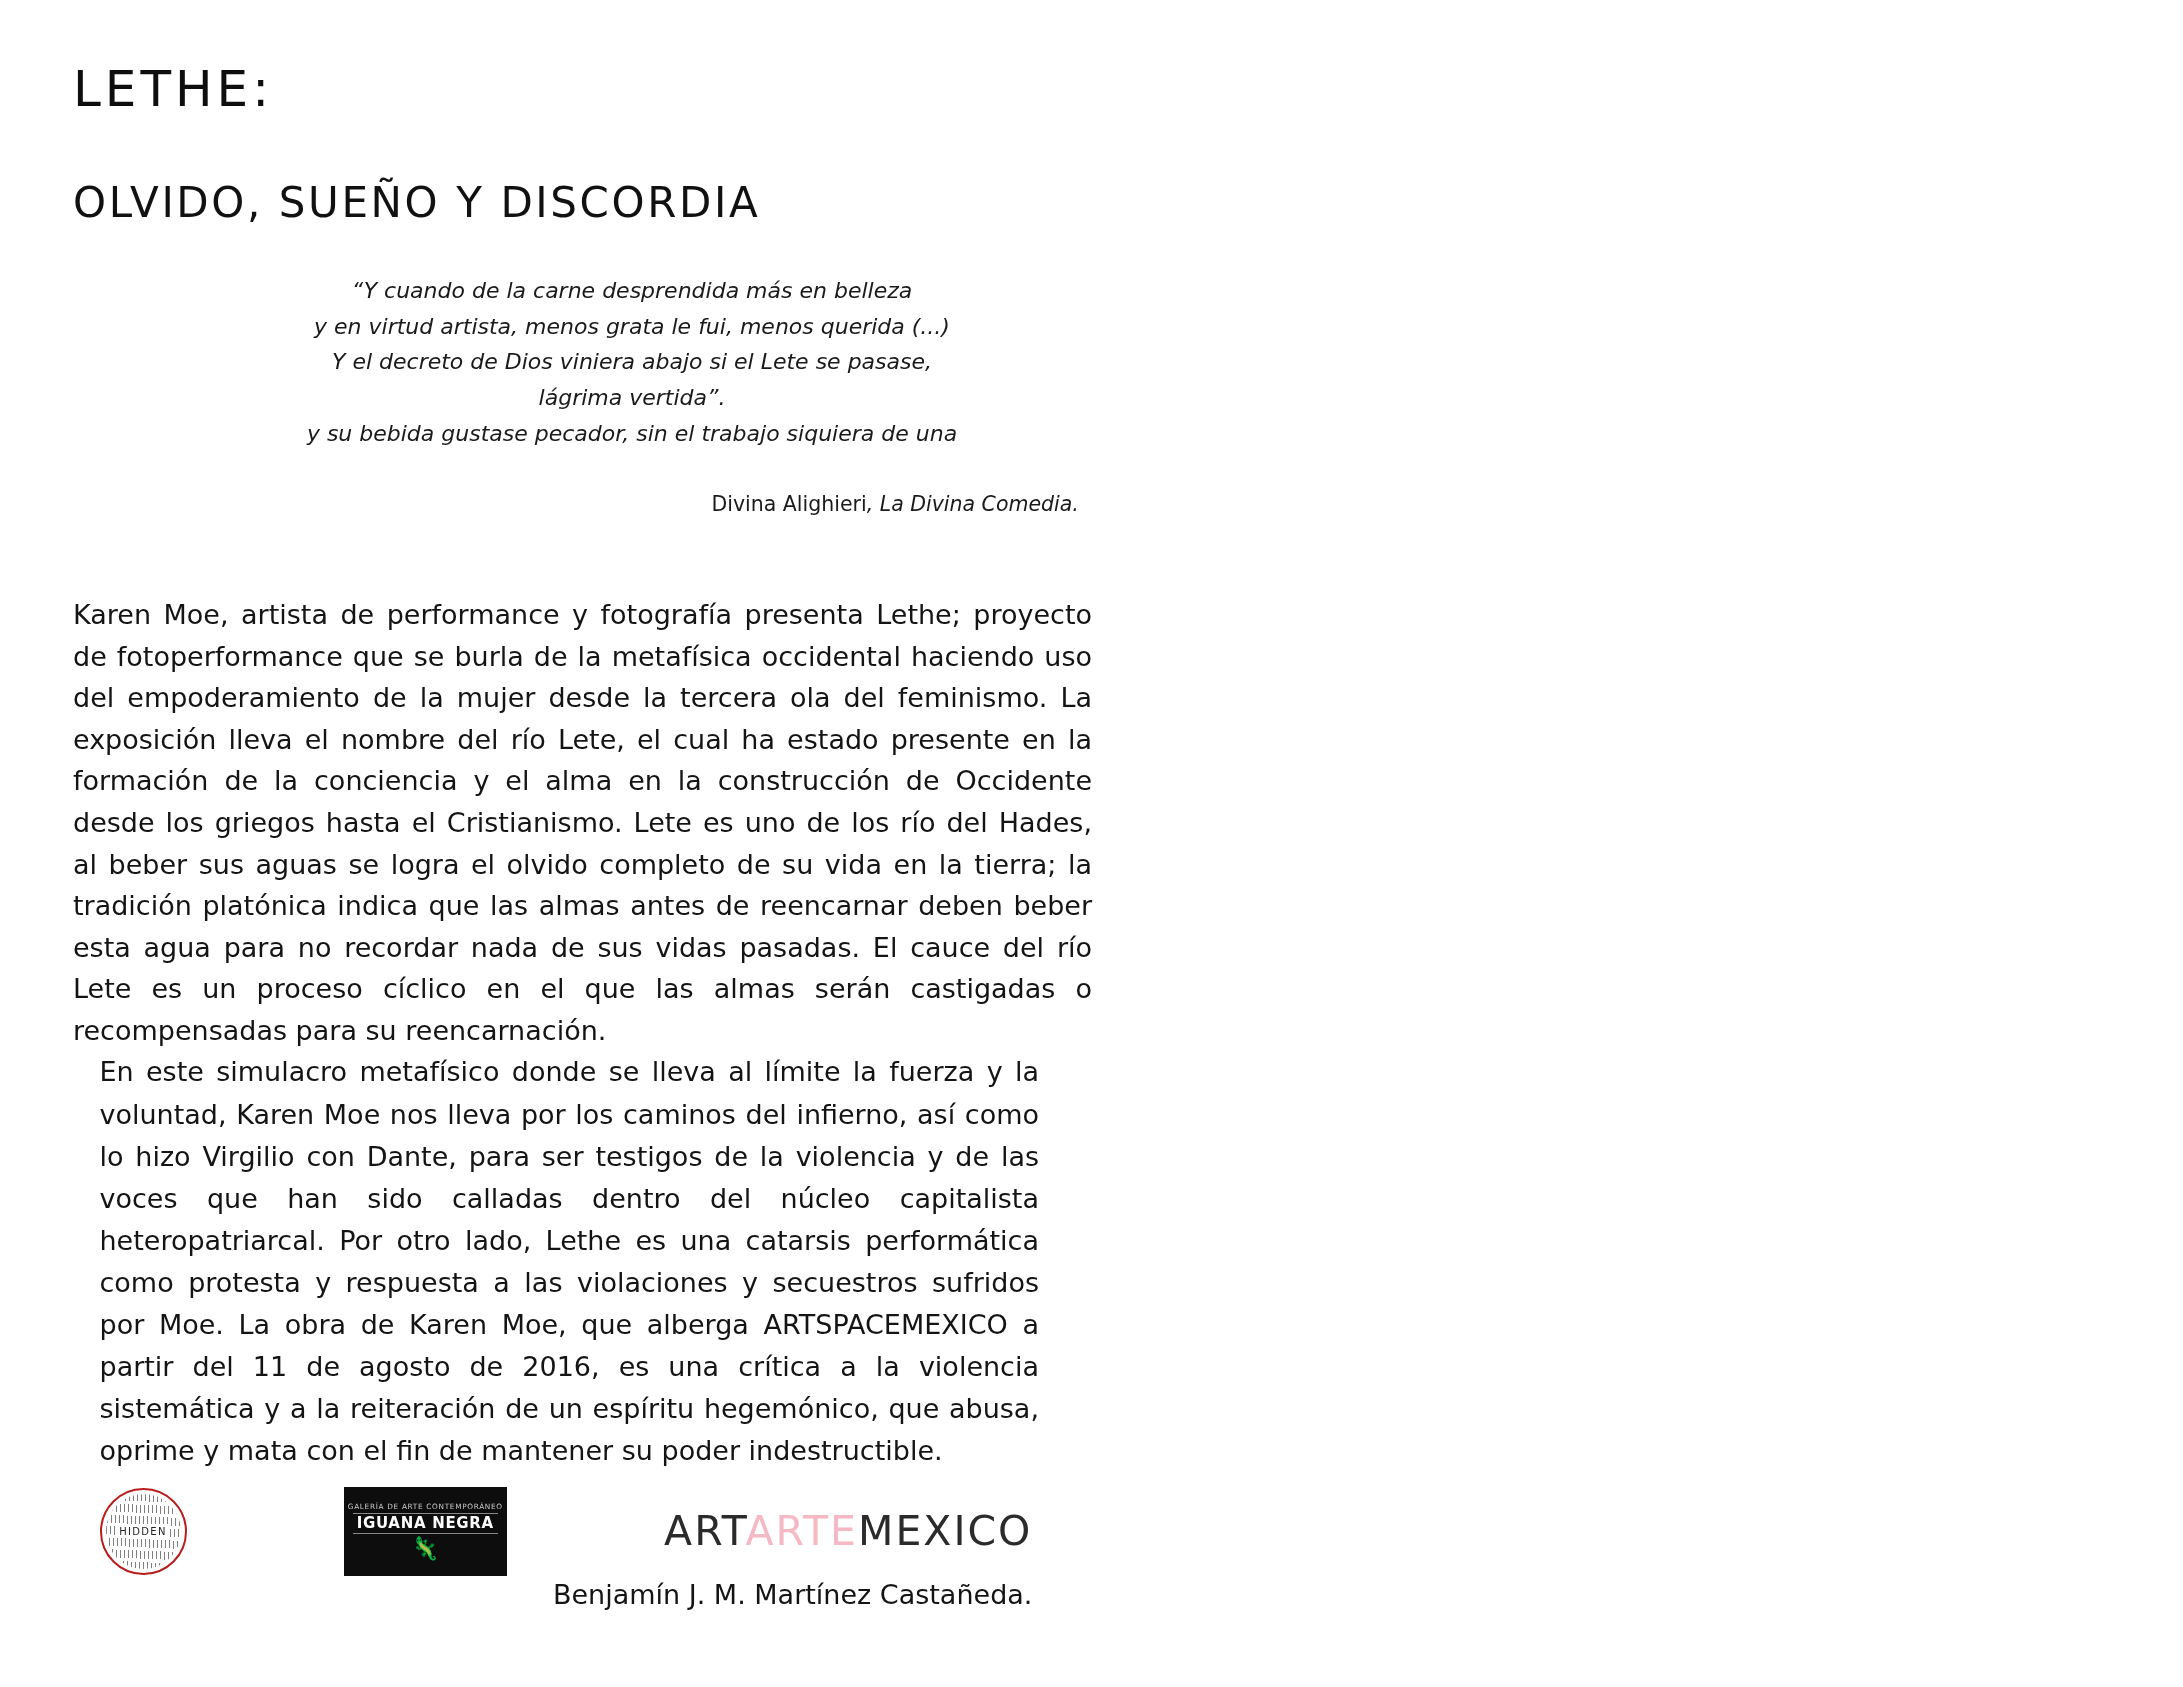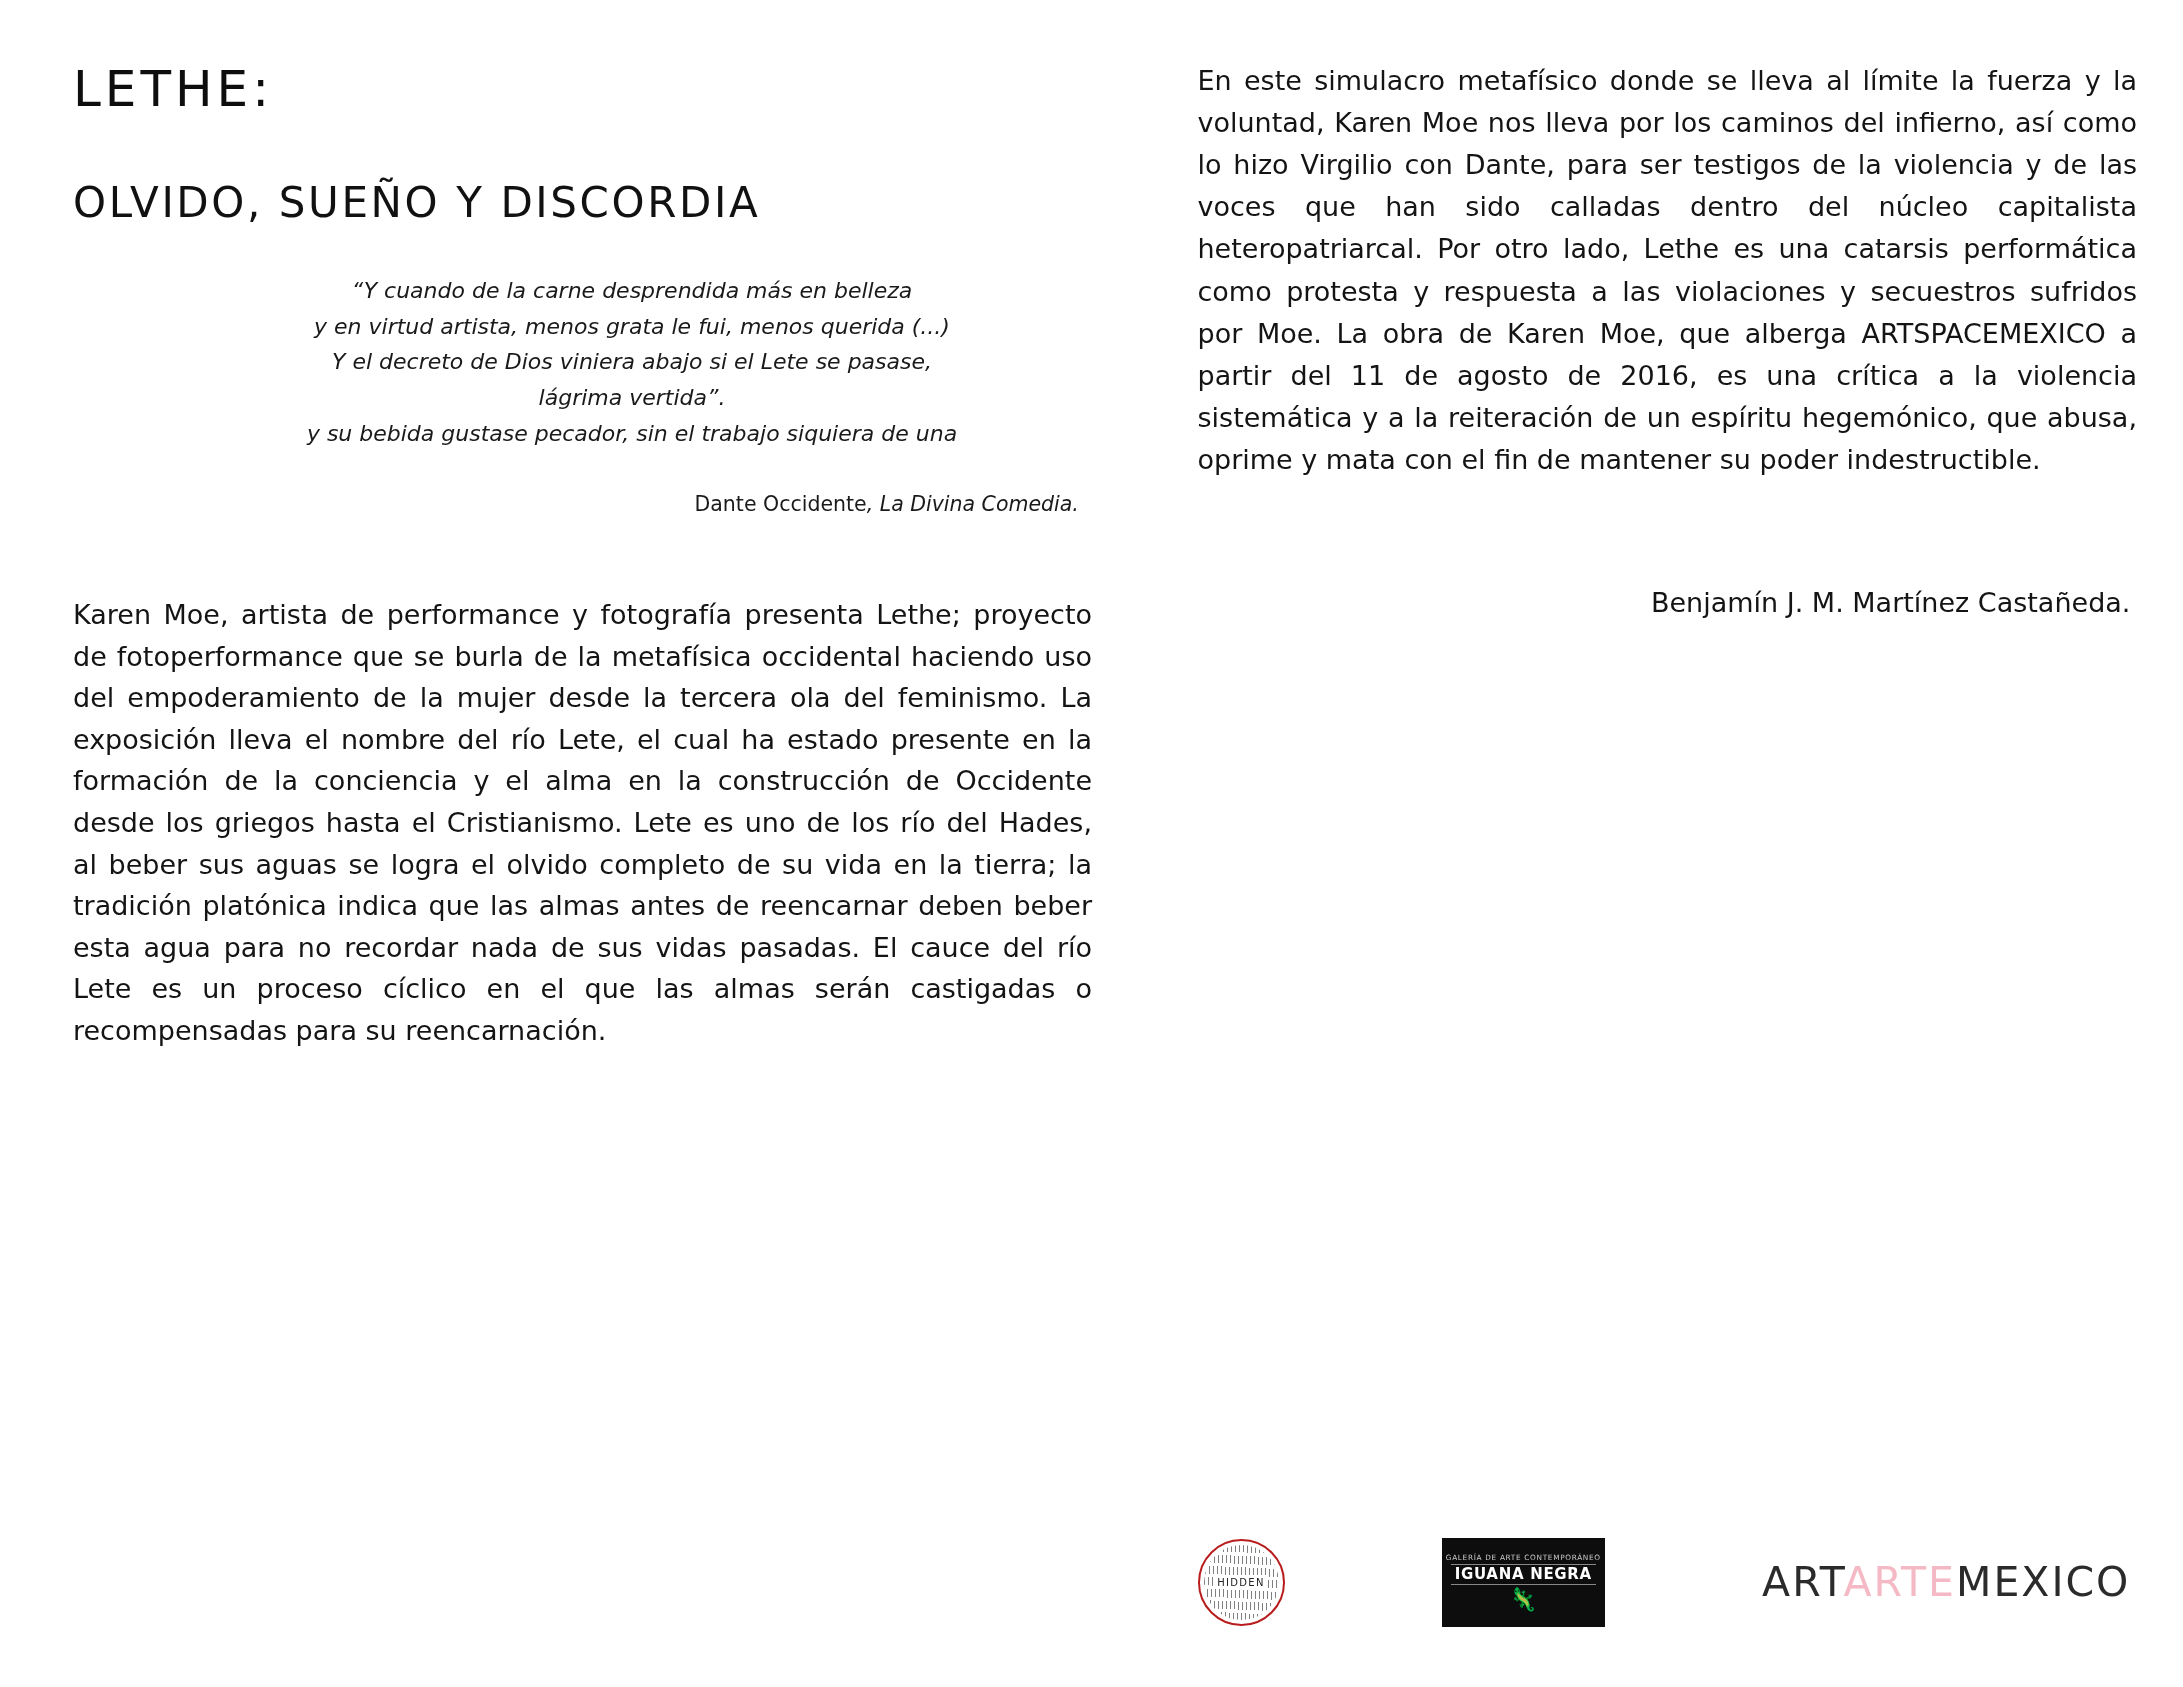--- a/index.html
+++ b/index.html
@@ -14,20 +14,21 @@
     color: #111111;
     position: relative;
     overflow: hidden;
   }
   .page {
     position: absolute;
     inset: 0;
     display: flex;
     box-sizing: border-box;
     padding: 60px 46px 26.5px 73px;
+    flex-direction: column;
   }
   .col {
     box-sizing: border-box;
     position: relative;
   }
   .col-left {
     width: 1098px;
     padding-right: 79px;
   }
   .col-right {
@@ -188,21 +189,21 @@
 
     <div class="epigraph">
       <span class="epigraph-line">“Y cuando de la carne  desprendida más en belleza</span>
       <span class="epigraph-line">y en virtud artista, menos grata le fui, menos querida (...)</span>
       <span class="epigraph-line">Y el decreto de Dios viniera abajo si el Lete se pasase,</span>
       <span class="epigraph-line">lágrima vertida”.</span>
       <span class="epigraph-line">y su bebida gustase pecador, sin el trabajo siquiera de una</span>
     </div>
 
     <div class="attribution">
-      <span>Dante Occidente</span><span class="work">, La Divina Comedia.</span>
+      <span>Divina Alighieri</span><span class="work">, La Divina Comedia.</span>
     </div>
 
     <p class="body-text left-body">Karen Moe, artista de performance y fotografía presenta Lethe; proyecto de fotoperformance que se burla de la metafísica occidental haciendo uso del empoderamiento de la mujer desde la tercera ola del feminismo. La exposición lleva el nombre del río Lete, el cual ha estado presente en la formación de la conciencia y el alma en la construcción de Occidente desde los griegos hasta el Cristianismo. Lete es uno de los río del Hades, al beber sus aguas se logra el olvido completo de su vida en la tierra; la tradición platónica indica que las almas antes de reencarnar deben beber esta agua para no recordar nada de sus vidas pasadas. El cauce del río Lete es un proceso cíclico en el que las almas serán castigadas o recompensadas para su reencarnación.</p>
 
   </div>
 
   <div class="col col-right">
 
     <p class="body-text right-body">En este simulacro metafísico donde se lleva al límite la fuerza y la voluntad, Karen Moe nos lleva por los caminos del infierno, así como lo hizo Virgilio con Dante, para ser testigos de la violencia y de las voces que han sido calladas dentro del núcleo capitalista heteropatriarcal. Por otro lado, Lethe es una catarsis performática como protesta y respuesta a las violaciones y secuestros sufridos por Moe. La obra de Karen Moe, que alberga ARTSPACEMEXICO a partir del 11 de agosto de 2016, es una crítica a la violencia sistemática y a la reiteración de un espíritu hegemónico, que abusa, oprime y mata con el fin de mantener su poder indestructible.</p>
 

